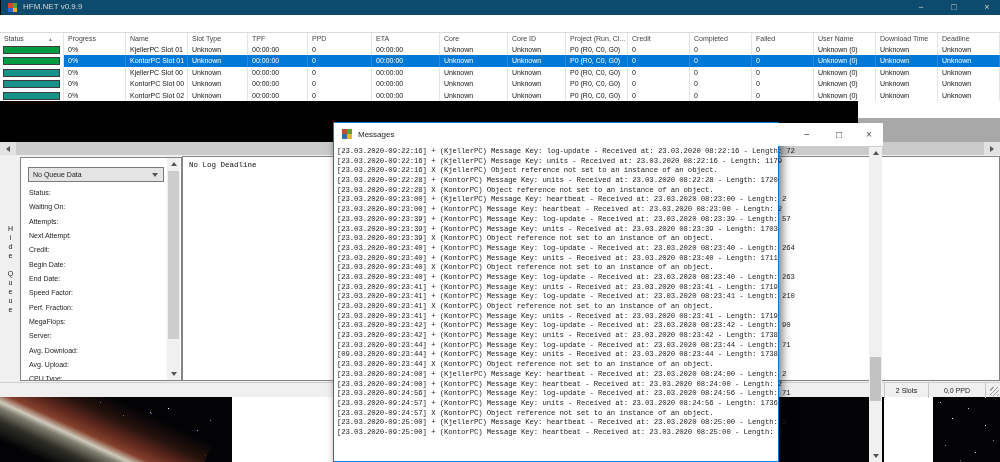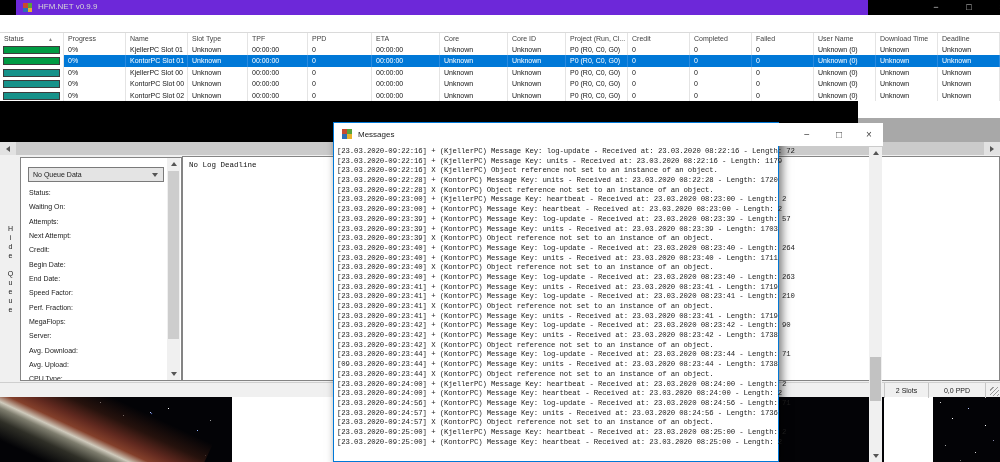--- a/index.html
+++ b/index.html
@@ -1,21 +1,21 @@
 <!DOCTYPE html>
 <html><head>
 <meta charset="utf-8">
 <style>
   html,body{margin:0;padding:0}
   body{position:relative;width:1000px;height:462px;overflow:hidden;background:#000;
        font-family:"Liberation Sans",sans-serif;-webkit-font-smoothing:none}
   .abs{position:absolute}
 
   
-  #titlebar{left:16px;top:0;width:852px;height:15px;background:#6d28d9;z-index:2}
+  #titlebar{left:1px;top:0;width:1000px;height:15px;background:#0c4a6e;z-index:2}
   .applogo{display:grid;grid-template-columns:1fr 1fr;grid-template-rows:1fr 1fr;width:9px;height:9px}
   .applogo span{display:block}
   .lg1{background:#c84a2e}.lg2{background:#58a33a}.lg3{background:#2e6db4}.lg4{background:#e8b22c}
   #main-icon{left:7px;top:3px}
   #main-title{left:22px;top:2px;font-size:8px;color:#d6d6d6;white-space:nowrap}
   .wctl{width:30px;height:15px;line-height:15px;text-align:center;font-size:9px;color:#cfcfcf}
   #mw-min{left:905px;top:0}#mw-max{left:938px;top:0}#mw-close{left:971px;top:0}
 
   
   #menubar{left:0;top:15px;width:1000px;height:17px;background:#fff;border-bottom:1px solid #dadada;z-index:2}
@@ -356,21 +356,20 @@
     <div class="logline">[23.03.2020-09:23:40] + (KontorPC) Message Key: log-update - Received at: 23.03.2020 08:23:40 - Length: 264</div>
     <div class="logline">[23.03.2020-09:23:40] + (KontorPC) Message Key: units - Received at: 23.03.2020 08:23:40 - Length: 1711</div>
     <div class="logline">[23.03.2020-09:23:40] X (KontorPC) Object reference not set to an instance of an object.</div>
     <div class="logline">[23.03.2020-09:23:40] + (KontorPC) Message Key: log-update - Received at: 23.03.2020 08:23:40 - Length: 263</div>
     <div class="logline">[23.03.2020-09:23:41] + (KontorPC) Message Key: units - Received at: 23.03.2020 08:23:41 - Length: 1719</div>
     <div class="logline">[23.03.2020-09:23:41] + (KontorPC) Message Key: log-update - Received at: 23.03.2020 08:23:41 - Length: 210</div>
     <div class="logline">[23.03.2020-09:23:41] X (KontorPC) Object reference not set to an instance of an object.</div>
     <div class="logline">[23.03.2020-09:23:41] + (KontorPC) Message Key: units - Received at: 23.03.2020 08:23:41 - Length: 1719</div>
     <div class="logline">[23.03.2020-09:23:42] + (KontorPC) Message Key: log-update - Received at: 23.03.2020 08:23:42 - Length: 90</div>
     <div class="logline">[23.03.2020-09:23:42] + (KontorPC) Message Key: units - Received at: 23.03.2020 08:23:42 - Length: 1738</div>
-    <div class="logline">[23.03.2020-09:23:42] X (KontorPC) Object reference not set to an instance of an object.</div>
     <div class="logline">[23.03.2020-09:23:44] + (KontorPC) Message Key: log-update - Received at: 23.03.2020 08:23:44 - Length: 71</div>
     <div class="logline">[09.03.2020-09:23:44] + (KontorPC) Message Key: units - Received at: 23.03.2020 08:23:44 - Length: 1738</div>
     <div class="logline">[23.03.2020-09:23:44] X (KontorPC) Object reference not set to an instance of an object.</div>
     <div class="logline">[23.03.2020-09:24:00] + (KjellerPC) Message Key: heartbeat - Received at: 23.03.2020 08:24:00 - Length: 2</div>
     <div class="logline">[23.03.2020-09:24:00] + (KontorPC) Message Key: heartbeat - Received at: 23.03.2020 08:24:00 - Length: 2</div>
     <div class="logline">[23.03.2020-09:24:56] + (KontorPC) Message Key: log-update - Received at: 23.03.2020 08:24:56 - Length: 71</div>
     <div class="logline">[23.03.2020-09:24:57] + (KontorPC) Message Key: units - Received at: 23.03.2020 08:24:56 - Length: 1736</div>
     <div class="logline">[23.03.2020-09:24:57] X (KontorPC) Object reference not set to an instance of an object.</div>
     <div class="logline">[23.03.2020-09:25:00] + (KjellerPC) Message Key: heartbeat - Received at: 23.03.2020 08:25:00 - Length: 2</div>
     <div class="logline">[23.03.2020-09:25:00] + (KontorPC) Message Key: heartbeat - Received at: 23.03.2020 08:25:00 - Length: 2</div>

